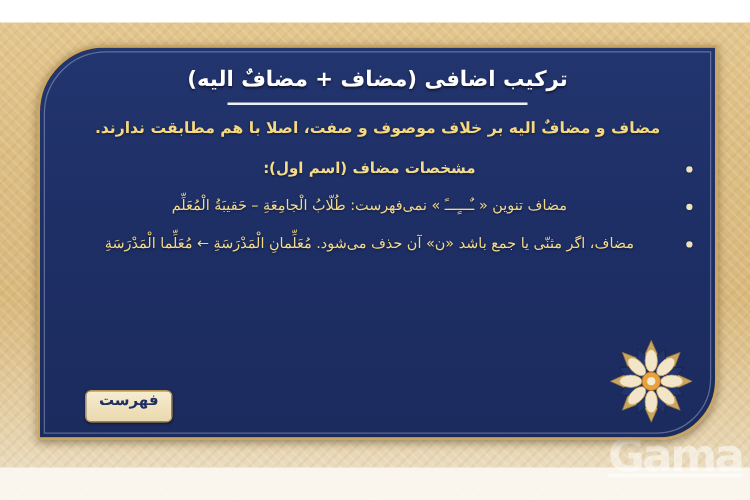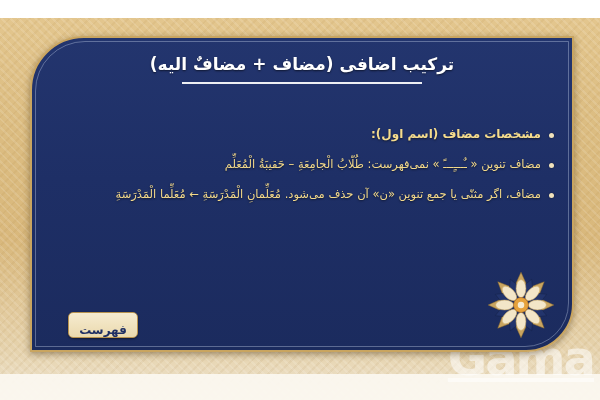--- a/index.html
+++ b/index.html
@@ -61,47 +61,47 @@
   .bullets{position:absolute;top:88px;right:18px;left:18px;}
   .bullet{
     display:flex;align-items:flex-start;justify-content:flex-start;
     flex-direction:row;gap:8px;margin-bottom:13px;
   }
   .dot{
     flex:0 0 auto;width:5px;height:5px;border-radius:50%;
     background:#f0e2bc;margin-top:7px;box-shadow:0 0 2px rgba(0,0,0,.4);
   }
   .btext{
-    flex:1 1 auto;text-align:right;direction:rtl;
+    flex:1 1 auto;text-align:center;direction:rtl;
     color:#f3d98a;font-size:11.5px;line-height:1.45;
     text-shadow:0 1px 2px rgba(0,0,0,.5);
   }
   .btext.head{color:#f5dc8d;font-weight:bold;font-size:12px;}
 
   
   #index-btn{
     position:absolute;left:36px;bottom:12px;
     width:68px;height:24px;border-radius:5px;
     background:linear-gradient(180deg,#f6ecd0 0%,#ead9ae 100%);
     border:1px solid #b8934f;
-    display:flex;align-items:flex-end;justify-content:center;
+    display:flex;align-items:flex-start;justify-content:center;
     color:#1f2f63;font-size:12px;font-weight:bold;
     box-shadow:0 1px 2px rgba(0,0,0,.45);
     cursor:pointer;
   }
 
   
   #ornament{
     position:absolute;right:10px;bottom:4px;width:82px;height:82px;
   }
 
   
   #watermark{
     position:absolute;right:6px;bottom:14px;
-    font-size:48px;font-weight:bold;letter-spacing:-2px;
+    font-size:36px;font-weight:bold;letter-spacing:-2px;
     color:rgba(255,255,255,.55);
     font-family:"DejaVu Sans","Liberation Sans",sans-serif;
     pointer-events:none;direction:ltr;text-decoration:underline;
   }
 </style>
 </head>
 <body>
 
 <div id="slide">
 
@@ -113,37 +113,38 @@
     <span>Gama</span>
   </div>
 
   <div id="panel">
     <div class="inner-line"></div>
 
     <div class="content">
 
       <div class="title">ترکیب اضافی (مضاف + مضافٌ الیه)</div>
       <div class="title-rule"></div>
+      <div class="subtitle">مضاف و مضافٌ الیه بر خلاف موصوف و صفت، اصلا با هم مطابقت ندارند.</div>
 
       <div class="bullets">
 
         <div class="bullet">
           <span class="dot"></span>
           <span class="btext head">مشخصات مضاف (اسم اول):</span>
         </div>
 
 
         <div class="bullet">
           <span class="dot"></span>
           <span class="btext">مضاف تنوین « ـٌـــٍـــً » نمی‌فهرست: طُلّابُ الْجامِعَةِ – حَقیبَةُ الْمُعَلِّم</span>
         </div>
 
         <div class="bullet">
           <span class="dot"></span>
-          <span class="btext">مضاف، اگر مثنّی یا جمع تنوین «ن» آن حذف می‌شود. مُعَلِّمانِ الْمَدْرَسَةِ ← مُعَلِّما الْمَدْرَسَةِ</span>
+          <span class="btext">مضاف، اگر مثنّی یا جمع باشد «ن» آن حذف می‌شود. مُعَلِّمانِ الْمَدْرَسَةِ ← مُعَلِّما الْمَدْرَسَةِ</span>
         </div>
 
       </div>
 
       <svg id="ornament" viewBox="0 0 100 100">
         <g transform="translate(50,50)">
           <g fill="#c9a560" stroke="#8e6d2e" stroke-width="0.6">
             <g id="o1">
               <path d="M0,-40 L9,-20 L-9,-20 Z" transform="rotate(0)"></path>
               <path d="M0,-40 L9,-20 L-9,-20 Z" transform="rotate(45)"></path>

